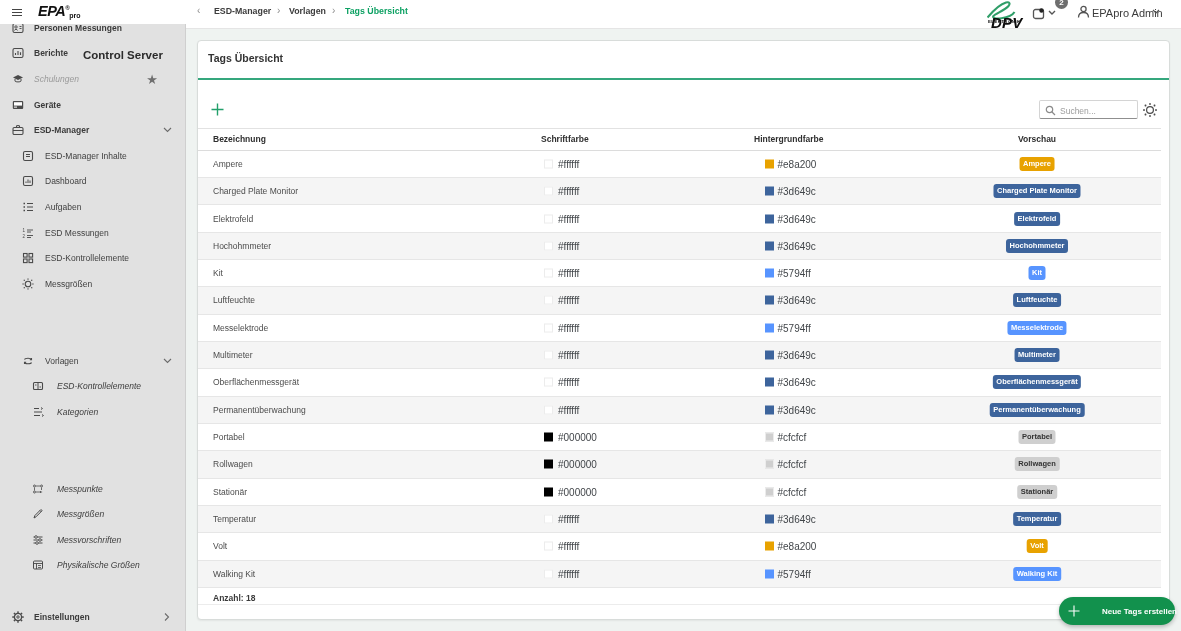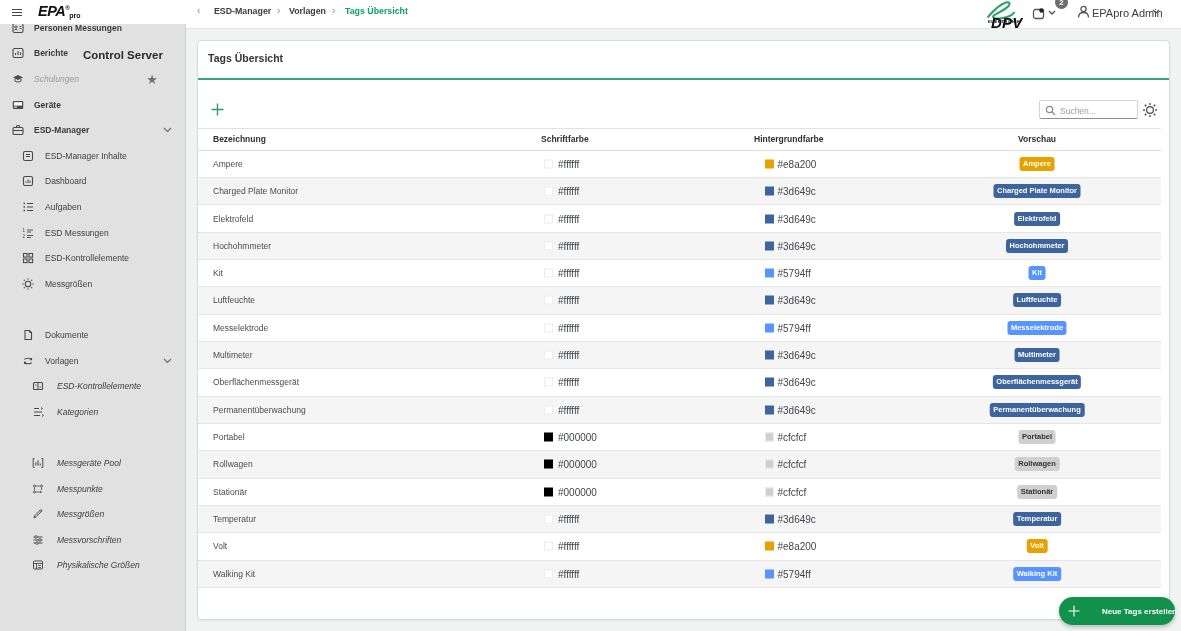--- a/index.html
+++ b/index.html
@@ -157,27 +157,20 @@
           <rect x="0.4" y="5.5" width="1.4" height="1"></rect>
           <rect x="10.2" y="5.5" width="1.4" height="1"></rect>
           <rect x="1.7" y="1.7" width="1.2" height="1.2"></rect>
           <rect x="9.1" y="1.7" width="1.2" height="1.2"></rect>
           <rect x="1.7" y="9.1" width="1.2" height="1.2"></rect>
           <rect x="9.1" y="9.1" width="1.2" height="1.2"></rect>
         </g>
       </svg>
       <div class="txt" style="">Messgrößen</div>
     </div>
-  <div class="sitem sub1" style="top:298.3px;">
-      <svg class="icon" viewBox="0 0 12 12" width="12" height="12">
-        <path d="M3 1.5 H7.5 L9.5 3.5 V10.5 H3 Z" fill="none" stroke="#4a4a4a" stroke-width="1.1"></path>
-        <path d="M7.5 1.5 V3.5 H9.5" fill="none" stroke="#4a4a4a" stroke-width="0.9"></path>
-      </svg>
-      <div class="txt" style="">Dokumente</div>
-    </div>
   <div class="sitem sub1" style="top:323.9px;">
       <svg class="icon" viewBox="0 0 12 12" width="12" height="12">
         <path d="M2.5 4.5 C3 2.8, 9 2.8, 9.5 4.5 M9.5 3 V4.7 H7.8" fill="none" stroke="#4a4a4a" stroke-width="1.1"></path>
         <path d="M9.5 7.5 C9 9.2, 3 9.2, 2.5 7.5 M2.5 9 V7.3 H4.2" fill="none" stroke="#4a4a4a" stroke-width="1.1"></path>
       </svg>
       <div class="txt" style="">Vorlagen</div>
       <svg class="schevron" width="9" height="6" viewBox="0 0 9 6" style="right:14px;">
         <path d="M1 1 L4.5 4.5 L8 1" stroke="#6b6b6b" stroke-width="1.1" fill="none"></path>
       </svg>
     </div>
@@ -188,27 +181,20 @@
         <path d="M3 5 H4.5 M7.5 7 H9" stroke="#4a4a4a" stroke-width="0.9"></path>
       </svg>
       <div class="txt" style="">ESD-Kontrollelemente</div>
     </div>
   <div class="sitem sub2" style="top:375.1px;">
       <svg class="icon" viewBox="0 0 12 12" width="12" height="12">
         <path d="M2 2.5 H7 M2 6 H10 M2 9.5 H8" stroke="#4a4a4a" stroke-width="1.1"></path>
         <path d="M9 1.5 L10.5 2.5 L9 3.5 M10 8.5 L11.5 9.5 L10 10.5" fill="none" stroke="#4a4a4a" stroke-width="0.9"></path>
       </svg>
       <div class="txt" style="">Kategorien</div>
-    </div>
-  <div class="sitem sub2" style="top:426.3px;">
-      <svg class="icon" viewBox="0 0 12 12" width="12" height="12">
-        <path d="M2.5 1.5 H1.2 V10.5 H2.5 M9.5 1.5 H10.8 V10.5 H9.5" fill="none" stroke="#4a4a4a" stroke-width="1"></path>
-        <path d="M3.8 8.5 V5.5 M6 8.5 V3.5 M8.2 8.5 V6.5" stroke="#4a4a4a" stroke-width="1.1"></path>
-      </svg>
-      <div class="txt" style="">Messgeräte Pool</div>
     </div>
   <div class="sitem sub2" style="top:451.9px;">
       <svg class="icon" viewBox="0 0 12 12" width="12" height="12">
         <circle cx="2.5" cy="3" r="1" fill="none" stroke="#4a4a4a" stroke-width="0.9"></circle>
         <circle cx="9.5" cy="3" r="1" fill="none" stroke="#4a4a4a" stroke-width="0.9"></circle>
         <circle cx="2.5" cy="9" r="1" fill="none" stroke="#4a4a4a" stroke-width="0.9"></circle>
         <path d="M4 3 H8 M2.5 4.5 V7.5 M4 9 H9 M9.5 4.5 V7" stroke="#4a4a4a" stroke-width="0.8"></path>
         <path d="M8 8 L10.5 9 L8 10 Z" fill="#4a4a4a"></path>
       </svg>
       <div class="txt" style="">Messpunkte</div>
@@ -229,20 +215,40 @@
       </svg>
       <div class="txt" style="">Messvorschriften</div>
     </div>
   <div class="sitem sub2" style="top:528.7px;">
       <svg class="icon" viewBox="0 0 12 12" width="12" height="12">
         <rect x="1.5" y="2" width="9" height="8" rx="1" fill="none" stroke="#4a4a4a" stroke-width="1"></rect>
         <path d="M1.5 4.5 H10.5 M4.5 4.5 V10" stroke="#4a4a4a" stroke-width="0.9"></path>
         <path d="M6 6.5 H9 M6 8.5 H9" stroke="#4a4a4a" stroke-width="0.8"></path>
       </svg>
       <div class="txt" style="">Physikalische Größen</div>
+    </div>
+  <div class="sitem" style="top:579.9px;">
+      <svg class="icon" viewBox="0 0 12 12" width="12" height="12">
+        <circle cx="6" cy="6" r="3.6" fill="none" stroke="#4a4a4a" stroke-width="1.3"></circle>
+        <circle cx="6" cy="6" r="1.2" fill="none" stroke="#4a4a4a" stroke-width="1"></circle>
+        <g fill="#4a4a4a">
+          <rect x="5.25" y="0.2" width="1.5" height="1.8" rx="0.5"></rect>
+          <rect x="5.25" y="10" width="1.5" height="1.8" rx="0.5"></rect>
+          <rect x="0.2" y="5.25" width="1.8" height="1.5" rx="0.5"></rect>
+          <rect x="10" y="5.25" width="1.8" height="1.5" rx="0.5"></rect>
+          <rect x="1.7" y="1.7" width="1.7" height="1.7" rx="0.5" transform="rotate(45 2.55 2.55)"></rect>
+          <rect x="8.6" y="1.7" width="1.7" height="1.7" rx="0.5" transform="rotate(45 9.45 2.55)"></rect>
+          <rect x="1.7" y="8.6" width="1.7" height="1.7" rx="0.5" transform="rotate(45 2.55 9.45)"></rect>
+          <rect x="8.6" y="8.6" width="1.7" height="1.7" rx="0.5" transform="rotate(45 9.45 9.45)"></rect>
+        </g>
+      </svg>
+      <div class="txt" style="">Einstellungen</div>
+      <svg class="schevron" width="6" height="9" viewBox="0 0 6 9" style="right:16px;">
+        <path d="M1 1 L4.5 4.5 L1 8" stroke="#6b6b6b" stroke-width="1.1" fill="none"></path>
+      </svg>
     </div>
 </div>
 
 <div id="topbar">
   <div id="burger">
       <div></div>
       <div></div>
       <div></div>
     </div>
   <div id="logo">EPA<span style="font-size:6px;vertical-align:super;">®</span><span style="font-size:7px;font-weight:bold;letter-spacing:0;font-style:normal;position:relative;top:2px;">pro</span></div>
@@ -435,20 +441,23 @@
       <div class="badge" style="background:#e8a200;color:#fff;">Volt</div>
     </div>
     <div class="row alt">
       <div class="name">Walking Kit</div>
       <div class="sw c2sw" style="background:#ffffff;border:1px solid #ececec;"></div>
       <div class="hex c2tx">#ffffff</div>
       <div class="sw c3sw" style="background:#5794ff;"></div>
       <div class="hex c3tx">#5794ff</div>
       <div class="badge" style="background:#5794ff;color:#fff;">Walking Kit</div>
     </div>
+    <div class="tfoot" id="tfootrow">
+        <div class="txt">Anzahl: 18</div>
+      </div>
   </div>
 </div>
 
 <div id="fab">
   <svg style="position:absolute;left:8px;top:7px;" width="14" height="14" viewBox="0 0 14 14">
       <path d="M7 1.5 V12.5 M1.5 7 H12.5" stroke="#fff" stroke-width="1.1"></path>
     </svg>
   <div class="lbl">Neue Tags erstellen</div>
 </div>
 

